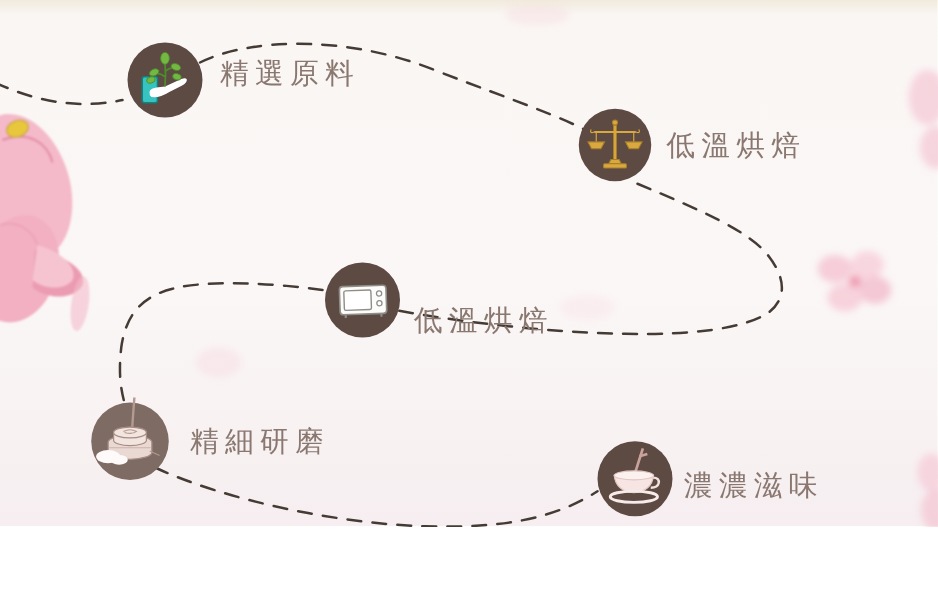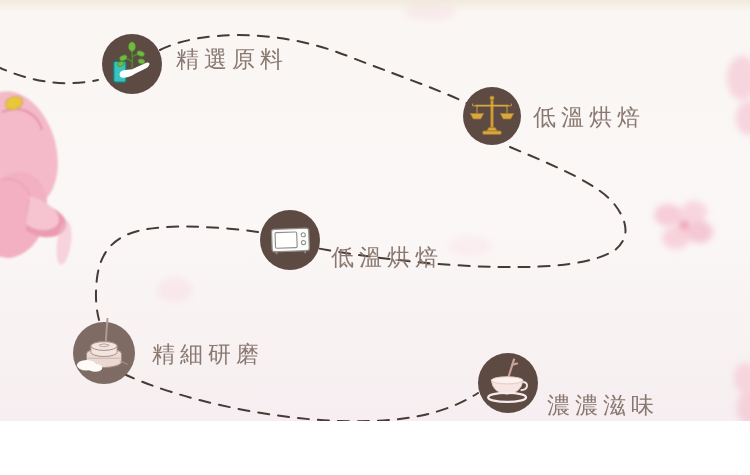--- a/index.html
+++ b/index.html
@@ -164,15 +164,15 @@
   <div class="circle" style="left:478px;top:353px;width:60px;height:60px;">
     <svg class="icon" width="54" height="54" viewBox="0 0 60 60">
       <path class="stick" d="M37,3 L30,25"></path>
       <path class="stick" d="M34,10 L41,8" stroke-width="1.6"></path>
       <path class="cup-handle" d="M46,29 Q52,29 51,34 Q50,38 44,38"></path>
       <path class="cup-body" d="M11.5,27 Q13,41 29,42.5 Q45,41 46.5,27 Z"></path>
       <ellipse class="cup-rim" cx="29" cy="27" rx="17.5" ry="4"></ellipse>
       <ellipse class="saucer" cx="29" cy="46" rx="21" ry="5"></ellipse>
     </svg>
   </div>
-  <span class="step-label" style="left:547px;top:393px;">濃濃滋味</span>
+  <span class="step-label" style="left:547px;top:377px;">濃濃滋味</span>
 
 </div>
 
 </body></html>

